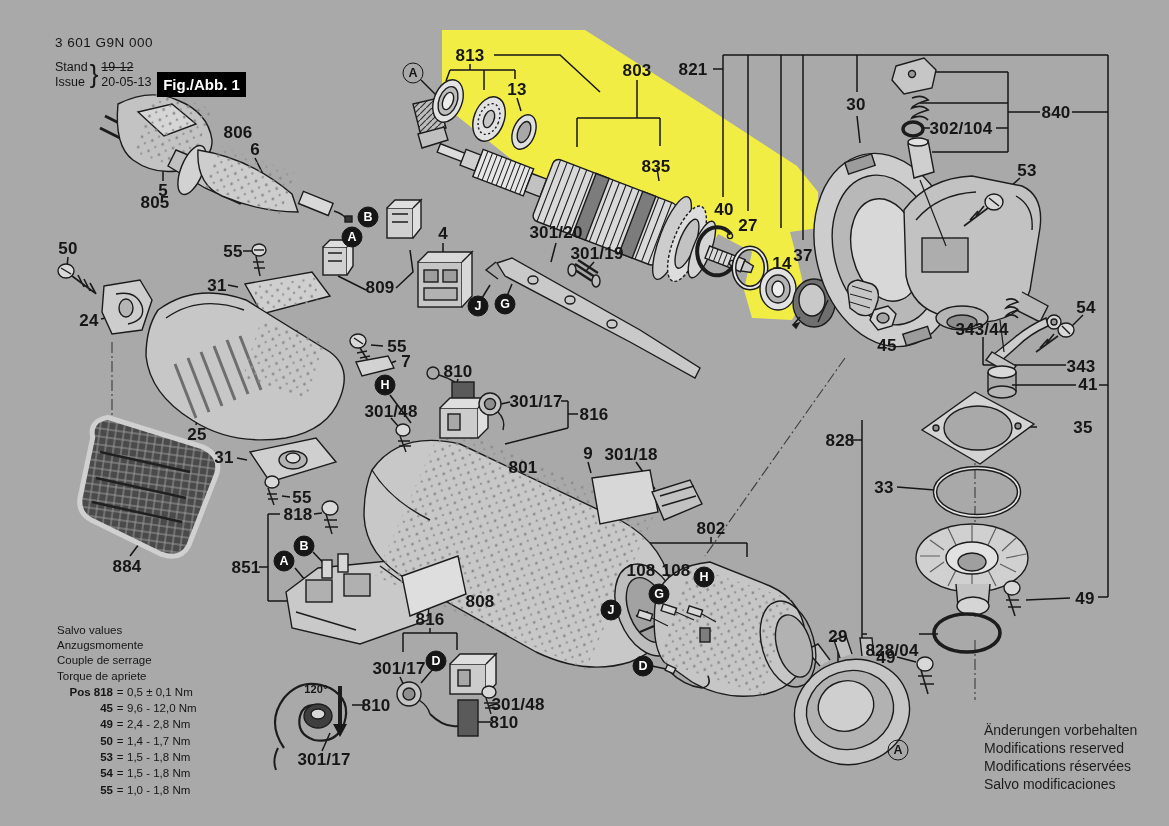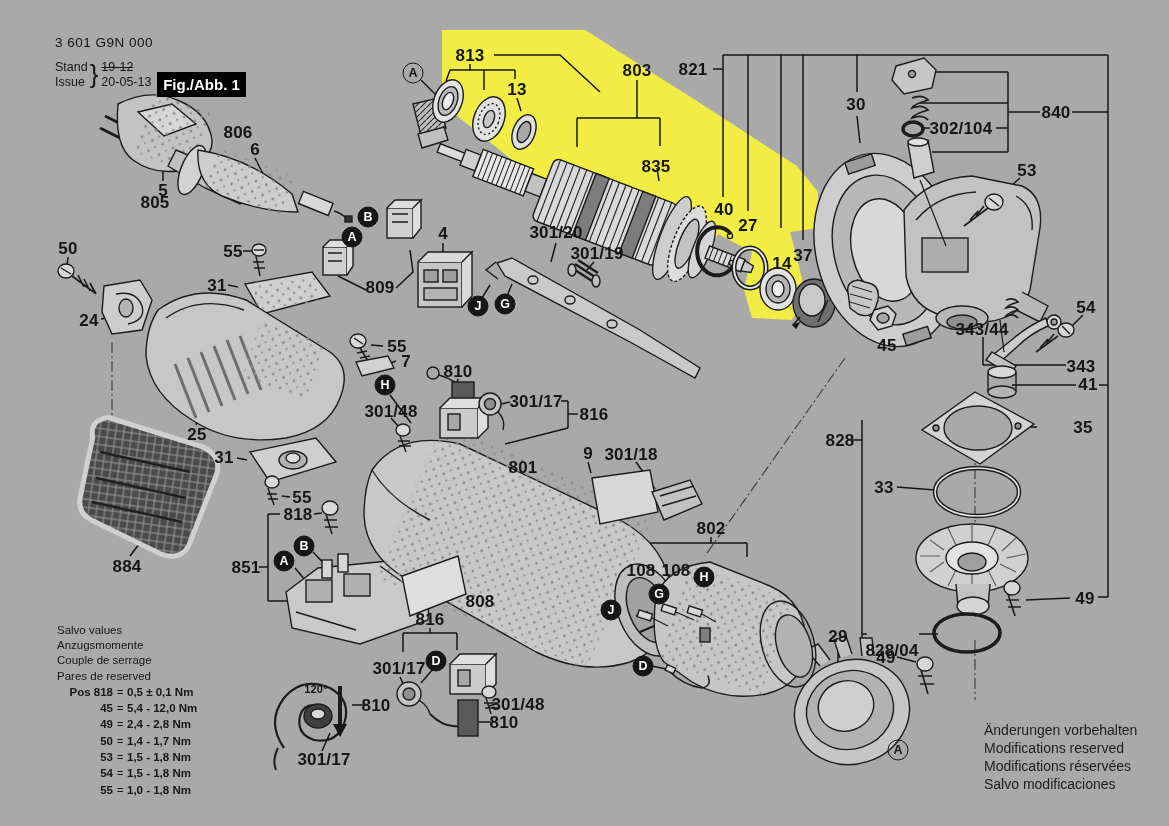--- a/index.html
+++ b/index.html
@@ -20,21 +20,21 @@
   #standissue .col1 div{line-height:1.2;}
   #standissue .brace{font-size:26px;font-weight:300;margin:0 3px 0 2px;}
   #standissue .col3 div{line-height:1.2;}
   .strike{text-decoration:line-through;}
   #figbox{position:absolute;left:157px;top:72px;width:89px;height:25px;background:var(--boxbg);color:var(--boxtx);
           font-weight:bold;font-size:15px;display:flex;align-items:center;justify-content:center;}
   #torque{position:absolute;left:57px;top:623px;color:var(--ink);font-size:11.5px;line-height:1.32;}
   #torque .trow{display:flex;line-height:1.42;}
   #torque .tpos{width:56px;text-align:right;font-weight:bold;}
   #torque .teq{width:14px;text-align:center;}
-  #torque .tval{font-weight:bold;}
+  #torque .tval{font-weight:normal;}
   #footnotes{position:absolute;left:984px;top:722px;color:#1d1d1d;font-size:14px;line-height:1.28;}
 </style>
 </head>
 <body>
 
 <div id="stage">
 
 <svg id="art" width="1169" height="826" viewBox="0 0 1169 826">
   <defs>
     <pattern id="dots" width="11" height="11" patternUnits="userSpaceOnUse">
@@ -503,30 +503,30 @@
       <div>20-05-13</div>
     </div>
   </div>
 </div>
 <div id="figbox">Fig./Abb. 1</div>
 
 <div id="torque">
       <div>Salvo values</div>
       <div>Anzugsmomente</div>
       <div>Couple de serrage</div>
-      <div>Pares de reserved</div>
+      <div>Torque de apriete</div>
       <div class="trow">
         <span class="tpos">Pos 818</span>
         <span class="teq">=</span>
         <span class="tval">0,5 ± 0,1 Nm</span>
       </div>
       <div class="trow">
         <span class="tpos">45</span>
         <span class="teq">=</span>
-        <span class="tval">5,4 - 12,0 Nm</span>
+        <span class="tval">9,6 - 12,0 Nm</span>
       </div>
       <div class="trow">
         <span class="tpos">49</span>
         <span class="teq">=</span>
         <span class="tval">2,4 - 2,8 Nm</span>
       </div>
       <div class="trow">
         <span class="tpos">50</span>
         <span class="teq">=</span>
         <span class="tval">1,4 - 1,7 Nm</span>

